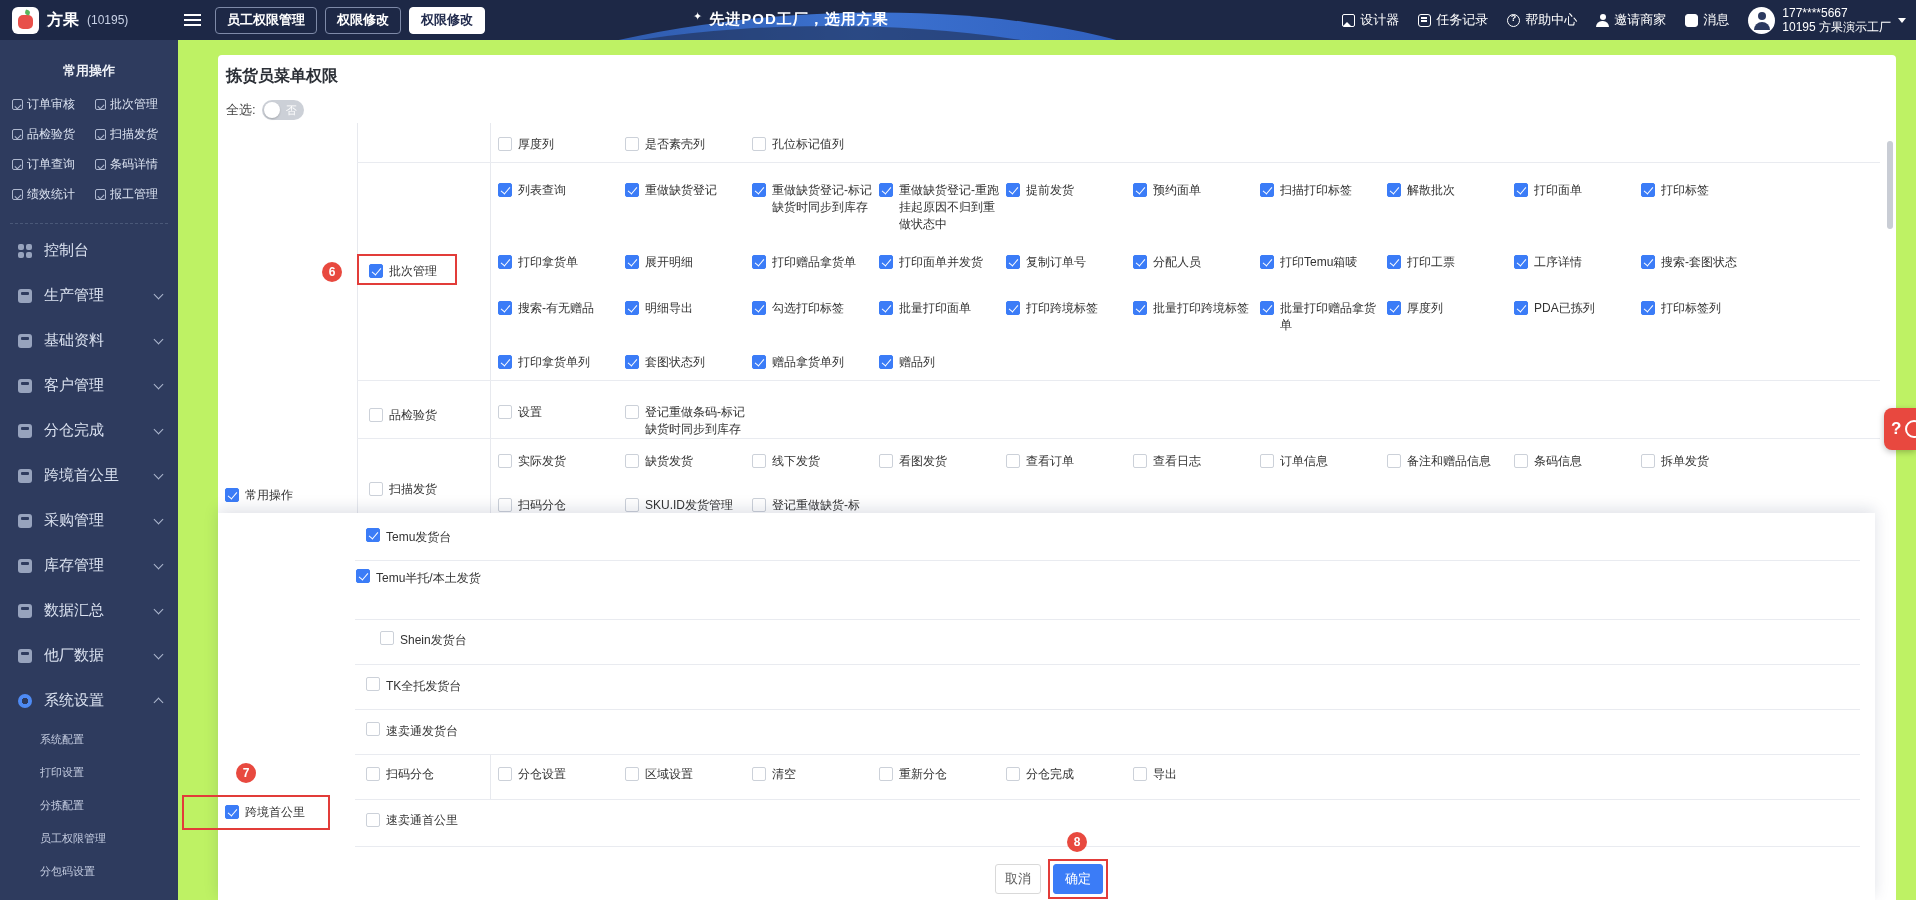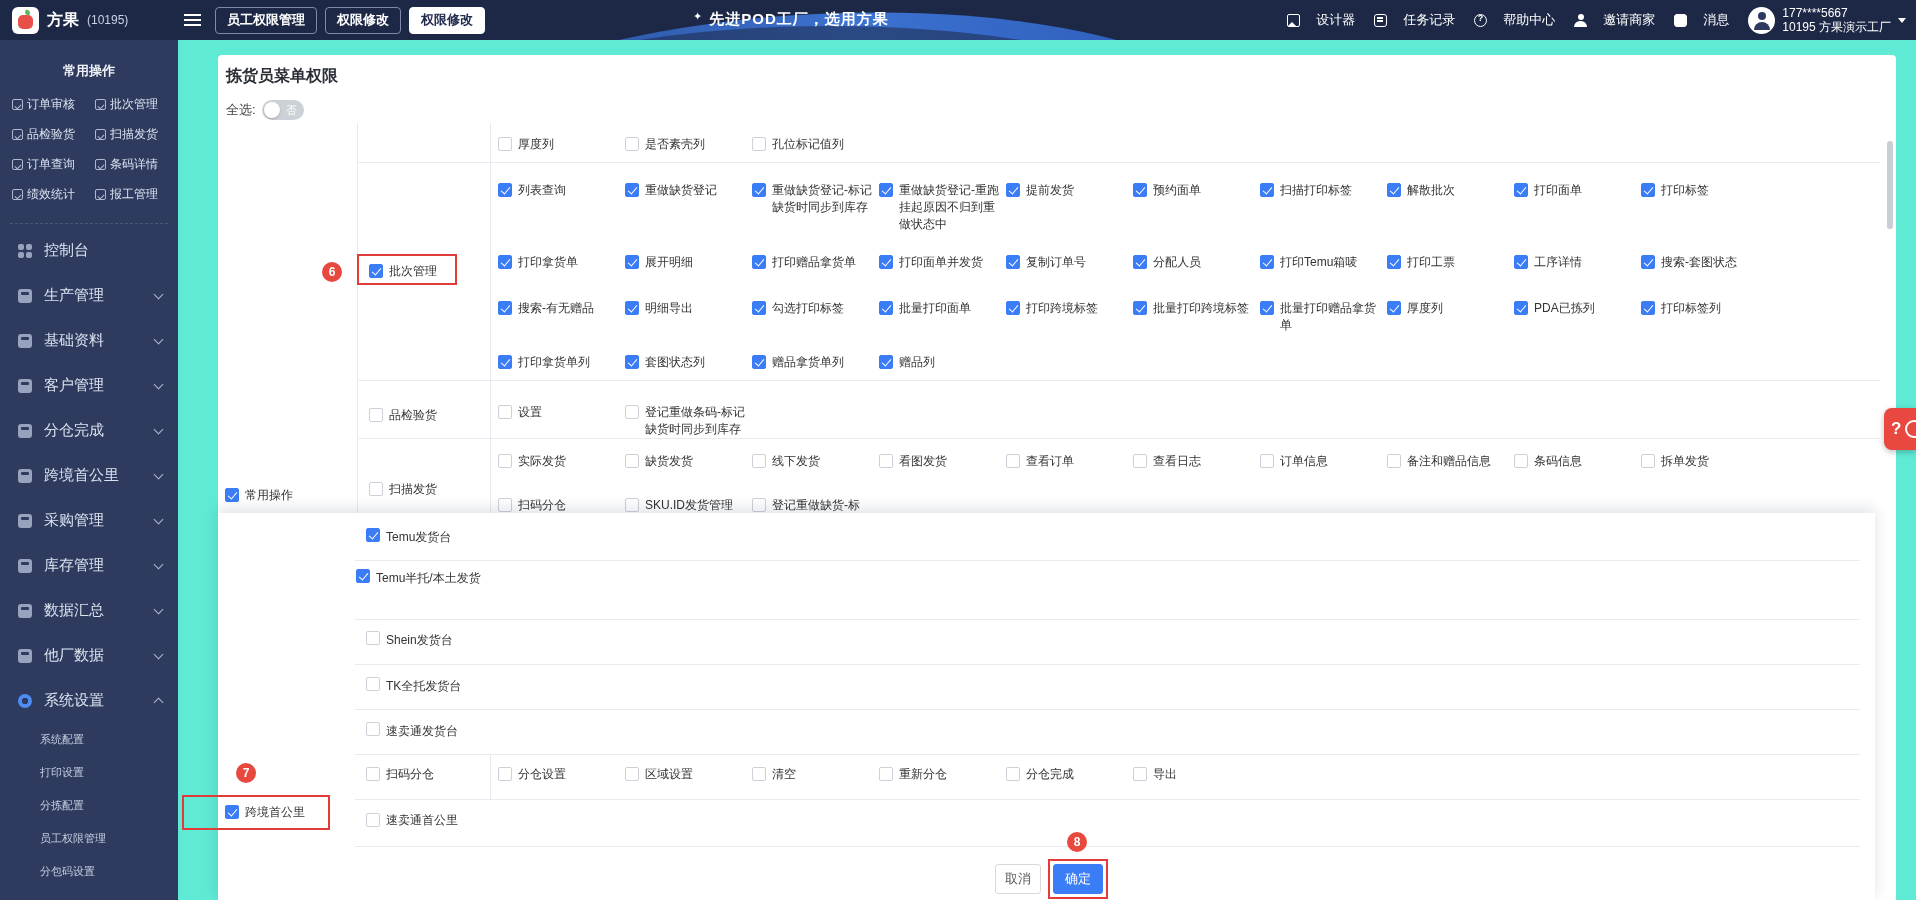--- a/index.html
+++ b/index.html
@@ -1,17 +1,17 @@
 <!DOCTYPE html>
 <html><head>
 <meta charset="utf-8">
 <style>
   *{margin:0;padding:0;box-sizing:border-box}
   html,body{width:1916px;height:900px}
-  #app{position:relative;width:1916px;height:900px;overflow:hidden;background:#5eead4;
+  #app{position:relative;width:1916px;height:900px;overflow:hidden;background:#bef264;
        font-family:"Liberation Sans","DejaVu Sans",sans-serif;color:#333}
 
   
   .topbar{position:absolute;left:0;top:0;width:1916px;height:40px;background:#1d2846;
           display:flex;align-items:center;z-index:6}
   .swoosh{position:absolute;left:430px;top:0;width:760px;height:40px;overflow:hidden;pointer-events:none}
   .swoosh::before{content:"";position:absolute;left:-60px;top:14px;width:900px;height:320px;border-radius:50%;
           background:linear-gradient(90deg,#24478f,#3f7ae0 55%,#2c5cc0);opacity:.9;transform:rotate(-3deg)}
   .swoosh::after{content:"";position:absolute;left:-80px;top:26px;width:960px;height:340px;border-radius:50%;
           background:#1d2846;opacity:.55}
@@ -24,21 +24,21 @@
   .collapse{width:17px;height:12px;margin:0 14px 0 6px;flex:none;
      background:linear-gradient(#fff 0 2px,transparent 2px 5px,#fff 5px 7px,transparent 7px 10px,#fff 10px 12px)}
   .tabs{display:flex;gap:8px}
   .tab{height:27px;padding:0 11px;display:flex;align-items:center;border:1px solid #7e8aa8;border-radius:4px;
        color:#fff;font-size:13px;font-weight:bold;cursor:pointer;background:transparent;white-space:nowrap}
   .tab.active{background:#fff;color:#222c4e;border-color:#fff}
   .banner{position:absolute;left:693px;top:10px;color:#fff;font-size:15px;font-weight:bold;letter-spacing:1px;
           display:flex;align-items:center;gap:6px;z-index:2}
   .spark{font-size:11px;transform:translateY(-3px)}
   .tb-right{margin-left:auto;display:flex;align-items:center;gap:19px;padding-right:10px}
-  .tb-item{display:flex;align-items:center;gap:16px;color:#fff;font-size:13px;cursor:pointer;white-space:nowrap}
+  .tb-item{display:flex;align-items:center;gap:5px;color:#fff;font-size:13px;cursor:pointer;white-space:nowrap}
   .ticon{width:13px;height:13px;border:1.5px solid #fff;border-radius:2px;display:inline-block;position:relative;flex:none}
   .ticon.img::after{content:"";position:absolute;left:0;bottom:0;width:0;height:0;border:4px solid transparent;border-bottom:4px solid #fff}
   .ticon.list{border-radius:3px}
   .ticon.list::after{content:"";position:absolute;left:2px;top:2.5px;width:6px;height:1.5px;background:#fff;box-shadow:0 3px 0 #fff}
   .ticon.help{border-radius:50%}
   .ticon.help::after{content:"?";position:absolute;left:2.5px;top:-1.5px;font-size:9px;font-weight:bold;color:#fff}
   .ticon.people{border:none}
   .ticon.people::before{content:"";position:absolute;top:0;left:3.5px;width:6px;height:6px;border-radius:50%;background:#fff}
   .ticon.people::after{content:"";position:absolute;bottom:0;left:0;width:13px;height:6px;border-radius:7px 7px 0 0;background:#fff}
   .ticon.msg{background:#fff;border-radius:3px}
@@ -553,21 +553,21 @@
         <span class="box on"></span>
         <span class="txt">Temu发货台</span>
       </label>
     </div>
   <div class="mcell mrow-label" style="left:356px;top:568px">
       <label class="ck">
         <span class="box on"></span>
         <span class="txt">Temu半托/本土发货</span>
       </label>
     </div>
-  <div class="mcell mrow-label" style="left:366px;top:630px">
+  <div class="mcell mrow-label" style="left:380px;top:630px">
       <label class="ck">
         <span class="box"></span>
         <span class="txt">Shein发货台</span>
       </label>
     </div>
   <div class="mcell mrow-label" style="left:366px;top:676px">
       <label class="ck">
         <span class="box"></span>
         <span class="txt">TK全托发货台</span>
       </label>

